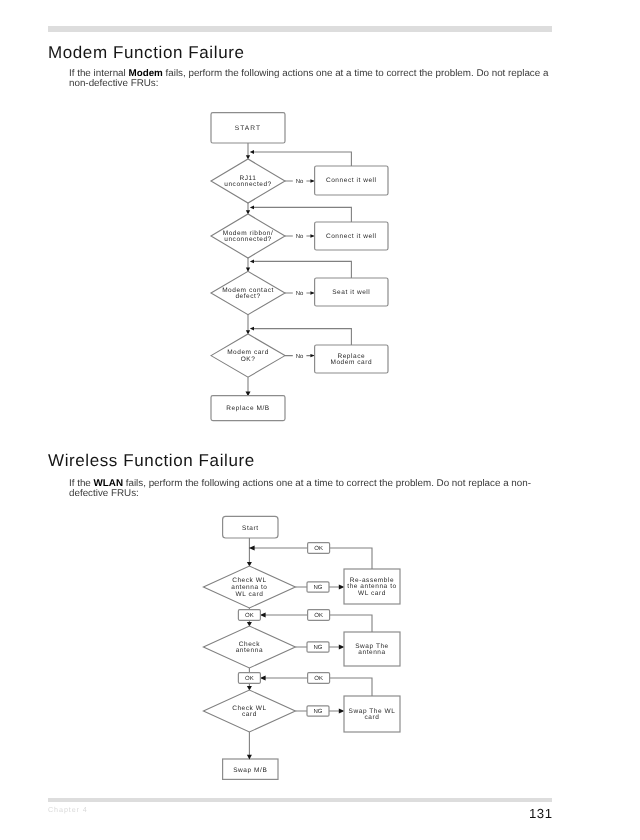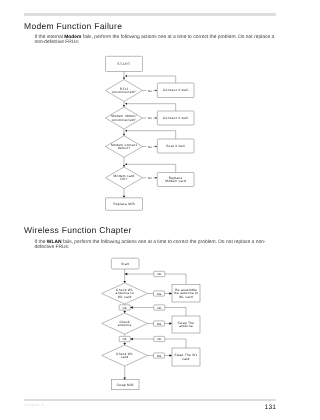--- a/index.html
+++ b/index.html
@@ -21,21 +21,21 @@
 </style>
 </head>
 <body>
 
 <div class="page">
   <div class="hrule"></div>
 
   <h2 class="h2" style="left:24px;top:20.5px;">Modem Function Failure</h2>
   <div class="para" style="left:34.5px;top:34.5px;width:243px;"><span>If the internal </span><b>Modem</b><span> fails, perform the following actions one at a time to correct the problem. Do not replace a </span><span class="nb">non-defective FRUs:</span></div>
 
-  <h2 class="h2" style="left:24px;top:224.5px;">Wireless Function Chapter</h2>
+  <h2 class="h2" style="left:24px;top:224.5px;">Wireless Function Failure</h2>
   <div class="para" style="left:34.5px;top:239.5px;width:243px;"><span>If the </span><b>WLAN</b><span> fails, perform the following actions one at a time to correct the problem. Do not replace a non-defective FRUs:</span></div>
 
   <svg class="fc" viewBox="0 0 300 420">
 <g>
 <rect x="105.5" y="56.3" width="37" height="15.2" rx="0.9" stroke="#8c8c8c" stroke-width="0.6" fill="#fff"></rect>
 <text class="t" x="124" y="65.1">START</text>
 <path d="M 124.0 71.5 L 124.0 78.1" stroke="#808080" stroke-width="0.55" fill="none"></path>
 <path d="M 122.95 77.60 L 125.05 77.60 L 124.00 79.75 Z" fill="#141414"></path>
 <path d="M 105.5 90.5 L 124.0 79.5 L 142.5 90.5 L 124.0 101.5 Z" stroke="#808080" stroke-width="0.55" fill="none"></path>
 <text class="tl" x="124.0" y="89.80">RJ11</text>

